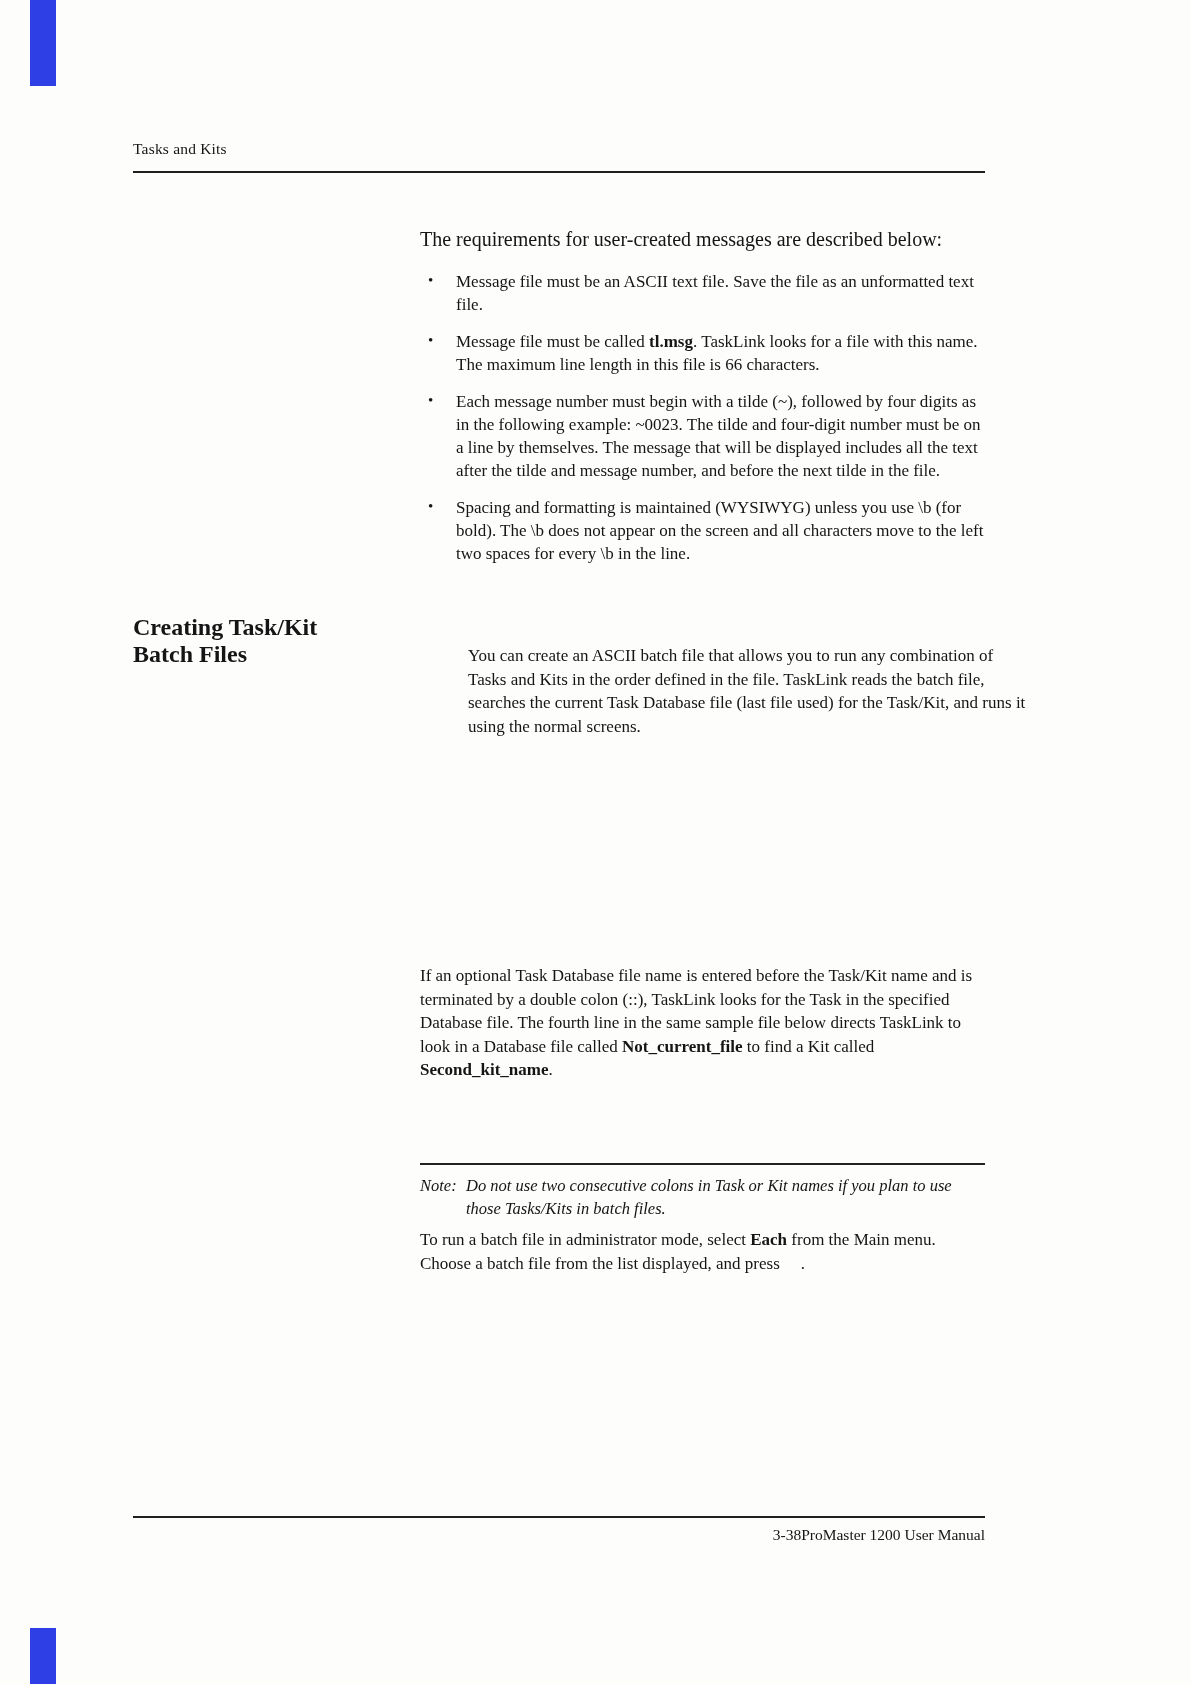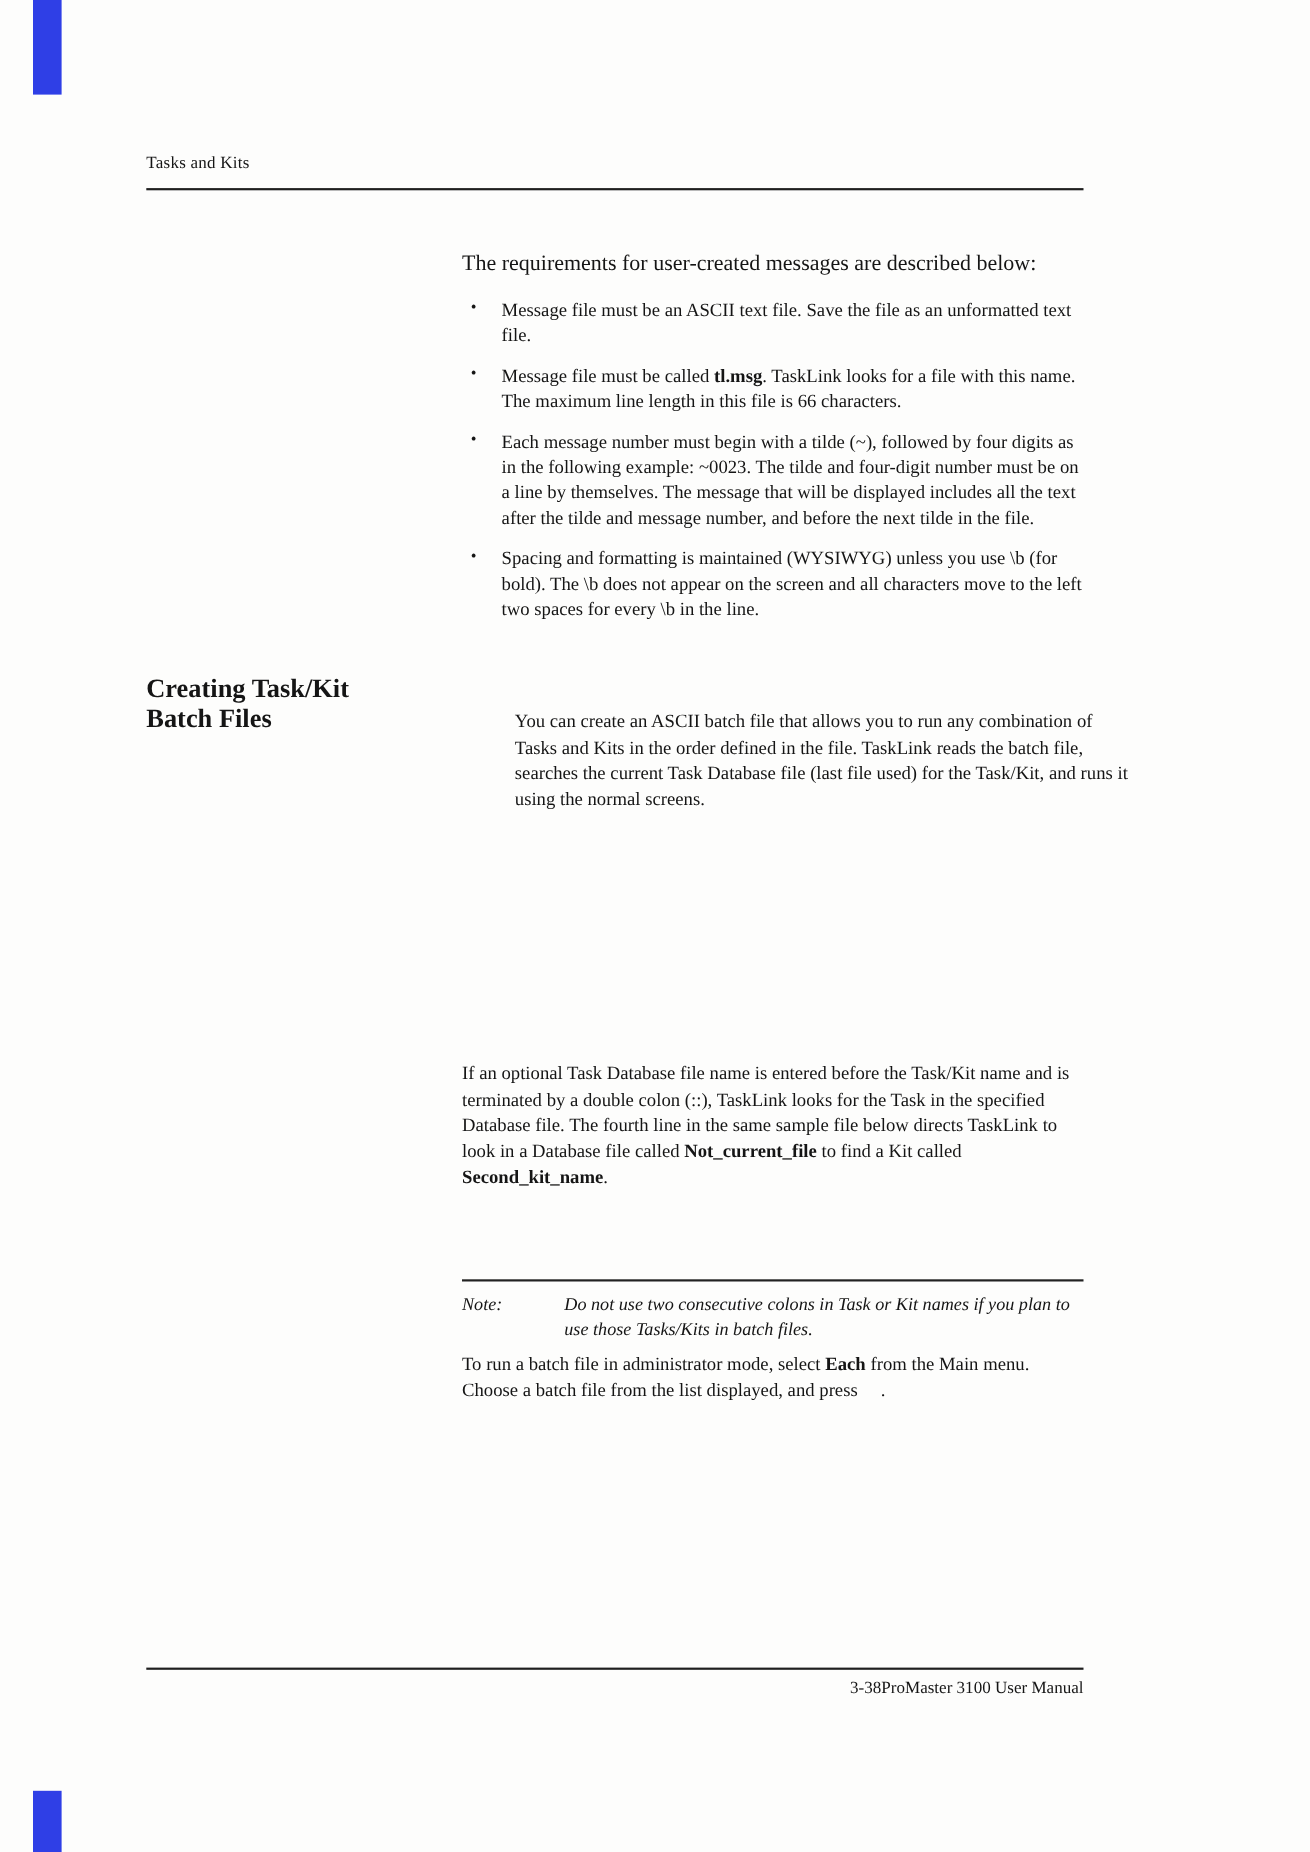--- a/index.html
+++ b/index.html
@@ -48,21 +48,21 @@
   .body-col { position: absolute; left: 420px; width: 565px; font-size: 17px; line-height: 23.5px; }
   .block-1 { top: 644px; margin-left: 48px; }
   .block-2 { top: 916px; margin-top: 48px; }
   .block-3 { top: 1228px; }
   .body-col p { margin: 0 0 13px 0; }
 
   .b { font-weight: bold; }
 
   .note-block { position: absolute; left: 420px; top: 1163px; width: 565px; }
   .note-rule { width: 565px; height: 1.5px; background: #222; }
-  .note { display: flex; margin-top: 9px; font-style: italic; font-size: 16.5px; line-height: 23px; gap: 47px; }
+  .note { display: flex; margin-top: 9px; font-style: italic; font-size: 16.5px; line-height: 23px; }
   .note-label { flex: 0 0 46px; }
   .note-body { flex: 1; }
 
   .key-gap { display: inline-block; width: 21px; }
 
   .footer-rule {
     position: absolute; left: 133px; top: 1516px;
     width: 852px; height: 1.5px; background: #1f1f1f;
   }
   .page-footer {
@@ -126,16 +126,16 @@
     </div>
   </div>
 
   <div class="body-col block-3">
     <p><span>To run a batch file in administrator mode, select </span><span class="b">Each</span><span> from the Main menu. Choose a batch file from the list displayed, and press</span><span class="key-gap"></span><span>.</span></p>
   </div>
 
   <div class="footer-rule"></div>
   <div class="page-footer">
     <span>3-38</span>
-    <span>ProMaster 3100 User Manual</span>
+    <span>ProMaster 1200 User Manual</span>
   </div>
 
 </div>
 
 </body></html>

